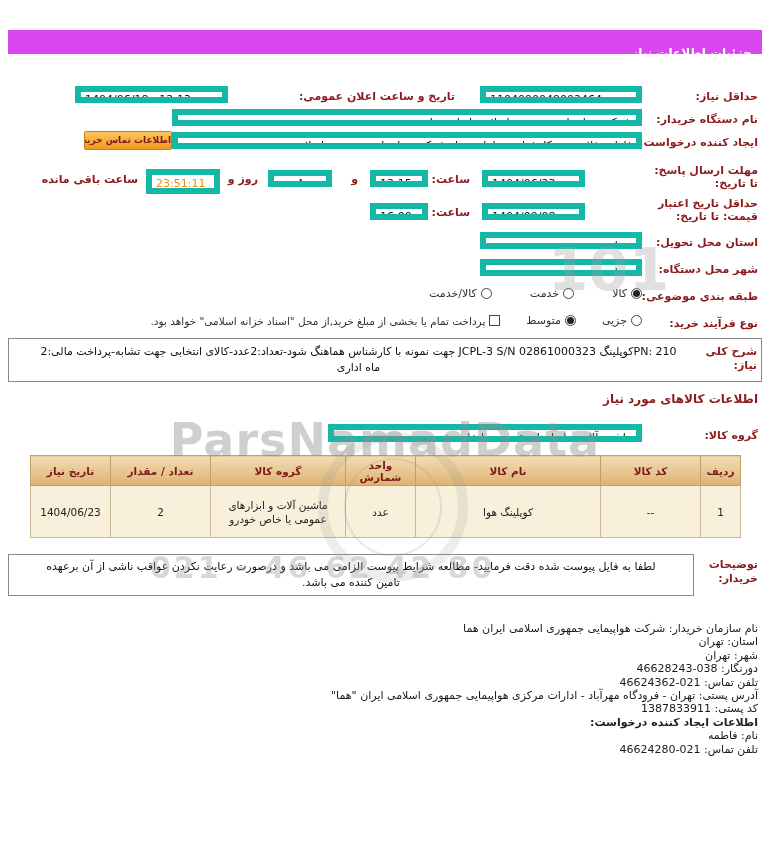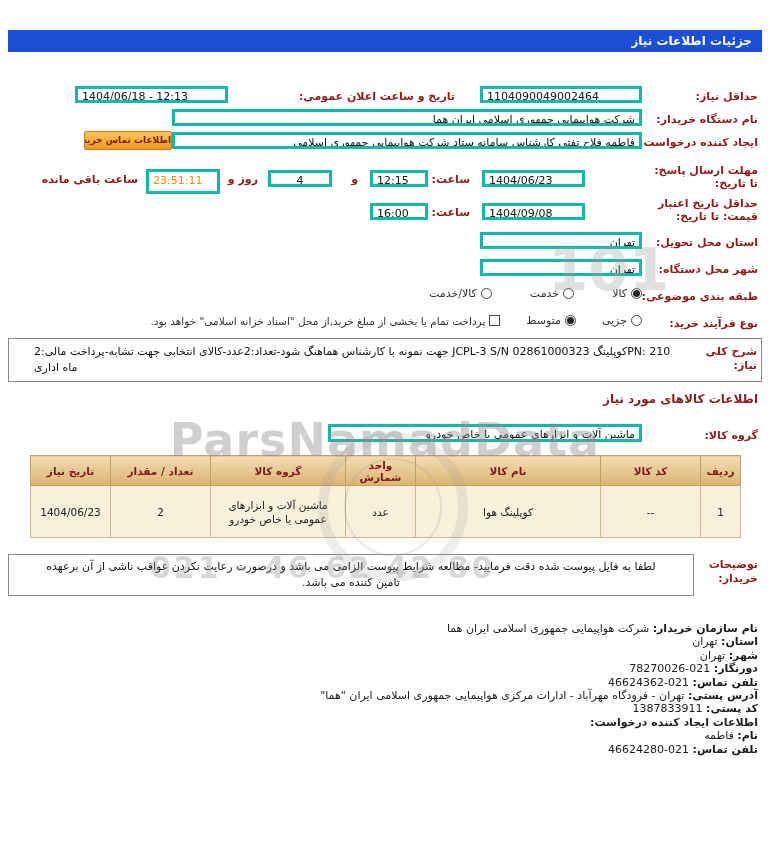--- a/index.html
+++ b/index.html
@@ -1,42 +1,42 @@
 <!DOCTYPE html>
 <html lang="fa"><head>
 <meta charset="utf-8">
 <style>
   *{box-sizing:border-box;margin:0;padding:0}
   html,body{background:#fff}
   body{width:770px;height:845px;font-family:"DejaVu Sans",sans-serif}
   .page{position:relative;width:770px;height:845px;overflow:hidden;direction:rtl;background:#fff}
 
-  .titlebar{position:absolute;top:30px;right:8px;left:8px;height:22px;background:#1d4ed8;
-    color:#fff;font-size:12px;font-weight:bold;line-height:22px;padding:0 10px;text-align:right}
+  .titlebar{position:absolute;top:30px;right:8px;left:8px;height:22px;background:#d946ef;
+    color:#fff;font-size:12px;font-weight:bold;line-height:22px;padding:12px 10px;text-align:right}
 
   .lbl{position:absolute;color:#8c1b1b;font-size:11px;font-weight:bold;text-align:right;line-height:13px}
-  .box{position:absolute;border:3px solid #14b8a6;background:#fff;font-size:11px;color:#111;
+  .box{position:absolute;border:6px solid #14b8a6;background:#fff;font-size:11px;color:#111;
     height:17px;line-height:15px;padding:0 4px;overflow:hidden;white-space:nowrap;text-align:right}
   .box.ltr{direction:ltr;text-align:left}
   .box.ctr{text-align:center}
   .box.timer{height:25px;line-height:17px;color:#ef8d00;font-weight:normal;direction:ltr;text-align:left}
 
   .btn{position:absolute;height:19px;line-height:17px;font-size:9px;font-weight:bold;color:#7d1a1a;
     background:linear-gradient(#fdc55e,#f2981d);border:1px solid #c87f1b;border-radius:2px;
     text-align:center;cursor:pointer;overflow:hidden;white-space:nowrap}
 
   .optrow{position:absolute;display:flex;align-items:center;font-size:11px;color:#333}
   .opt{display:flex;align-items:center;gap:4px}
   .radio{width:11px;height:11px;border:1px solid #444;border-radius:50%;background:#fff;position:relative;flex:0 0 auto}
   .radio.sel::after{content:"";position:absolute;inset:1px;background:#222;border-radius:50%}
   .check{width:11px;height:11px;border:1px solid #444;background:#fff;position:relative;flex:0 0 auto}
 
   .desc-wrap{position:absolute;top:338px;right:8px;left:8px;height:44px;border:1px solid #8a8a8a;background:#fff}
   .desc-lbl{position:absolute;top:6px;right:4px;width:62px;color:#8c1b1b;font-size:11px;font-weight:bold;text-align:right;line-height:14px}
-  .desc-text{position:absolute;top:5px;right:78px;left:25px;font-size:11px;color:#111;line-height:16px;text-align:left}
+  .desc-text{position:absolute;top:5px;right:78px;left:25px;font-size:11px;color:#111;line-height:16px;text-align:center}
 
   .section-head{position:absolute;color:#8c1b1b;font-size:12px;font-weight:bold;text-align:right}
 
   .goods-table{position:absolute;top:455px;left:30px;width:710px;border-collapse:collapse;font-size:10.5px;table-layout:fixed}
   .goods-table th{background:linear-gradient(#f3ddb3,#dcb372);color:#7d1a1a;font-weight:bold;
     border:1px solid #c2a069;height:30px;padding:2px 3px;text-align:center}
   .goods-table td{background:#f8f0da;border:1px solid #cbb894;text-align:center;padding:3px 4px;color:#222;height:52px;vertical-align:middle;line-height:14px}
   .goods-table th:nth-child(1){width:40px}
   .goods-table th:nth-child(2){width:100px}
   .goods-table th:nth-child(3){width:185px}
@@ -44,21 +44,21 @@
   .goods-table th:nth-child(5){width:135px}
   .goods-table th:nth-child(6){width:100px}
   .goods-table th:nth-child(7){width:80px}
 
   .notes-box{position:absolute;top:554px;right:76px;left:8px;height:42px;border:1px solid #8a8a8a;background:#fff;
     font-size:11px;color:#111;line-height:16px;text-align:center;padding:4px 24px}
   .notes-lbl{position:absolute;top:558px;right:12px;width:60px;color:#8c1b1b;font-size:11px;font-weight:bold;text-align:right;line-height:14px}
 
   .contact{position:absolute;top:622px;right:12px;left:12px;font-size:11px;color:#1a1a1a;text-align:right;line-height:13.4px}
   .contact .c-head{font-weight:bold;color:#222}
-  .contact .c-lbl{font-weight:bold}
+  .contact .c-lbl{font-weight:normal}
 
   .wm{position:absolute;pointer-events:none;z-index:50}
   .wm-brand{top:413px;left:110px;width:550px;text-align:center;font-size:46px;font-weight:bold;
     color:#8f8f8f;opacity:.42;letter-spacing:1px;direction:ltr}
   .wm-phone{top:550px;left:150px;font-size:30px;font-weight:bold;color:#9a9a9a;opacity:.38;letter-spacing:3px;direction:ltr}
   .wm-number{top:236px;left:548px;font-size:58px;font-weight:bold;color:#a0a0a0;opacity:.32;direction:ltr}
   .wm-ring{top:432px;left:318px;width:150px;height:150px;border:10px solid rgba(140,140,140,.16);border-radius:50%}
   .wm-ring2{top:458px;left:344px;width:98px;height:98px;border:2px solid rgba(140,140,140,.18);border-radius:50%}
 </style>
 </head>
@@ -168,21 +168,21 @@
     </tbody>
   </table>
 
   <div class="notes-lbl">توضیحات خریدار:</div>
   <div class="notes-box">لطفا به فایل پیوست شده دقت فرمایید- مطالعه شرایط پیوست الزامی می باشد و درصورت رعایت نکردن عواقب ناشی از آن برعهده تامین کننده می باشد.</div>
 
   <div class="contact">
     <div><span class="c-lbl">نام سازمان خریدار:</span> <span>شرکت هواپیمایی جمهوری اسلامی ایران هما</span></div>
     <div><span class="c-lbl">استان:</span> <span>تهران</span></div>
     <div><span class="c-lbl">شهر:</span> <span>تهران</span></div>
-    <div><span class="c-lbl">دورنگار:</span> <span>021-78270026</span></div>
+    <div><span class="c-lbl">دورنگار:</span> <span>038-46628243</span></div>
     <div><span class="c-lbl">تلفن تماس:</span> <span>021-46624362</span></div>
     <div><span class="c-lbl">آدرس پستی:</span> <span>تهران - فرودگاه مهرآباد - ادارات مرکزی هواپیمایی جمهوری اسلامی ایران "هما"</span></div>
     <div><span class="c-lbl">کد پستی:</span> <span>1387833911</span></div>
     <div class="c-head">اطلاعات ایجاد کننده درخواست:</div>
     <div><span class="c-lbl">نام:</span> <span>فاطمه</span></div>
     <div><span class="c-lbl">تلفن تماس:</span> <span>021-46624280</span></div>
   </div>
 
   <div class="wm wm-number">101</div>
   <div class="wm wm-brand">ParsNamadData</div>

